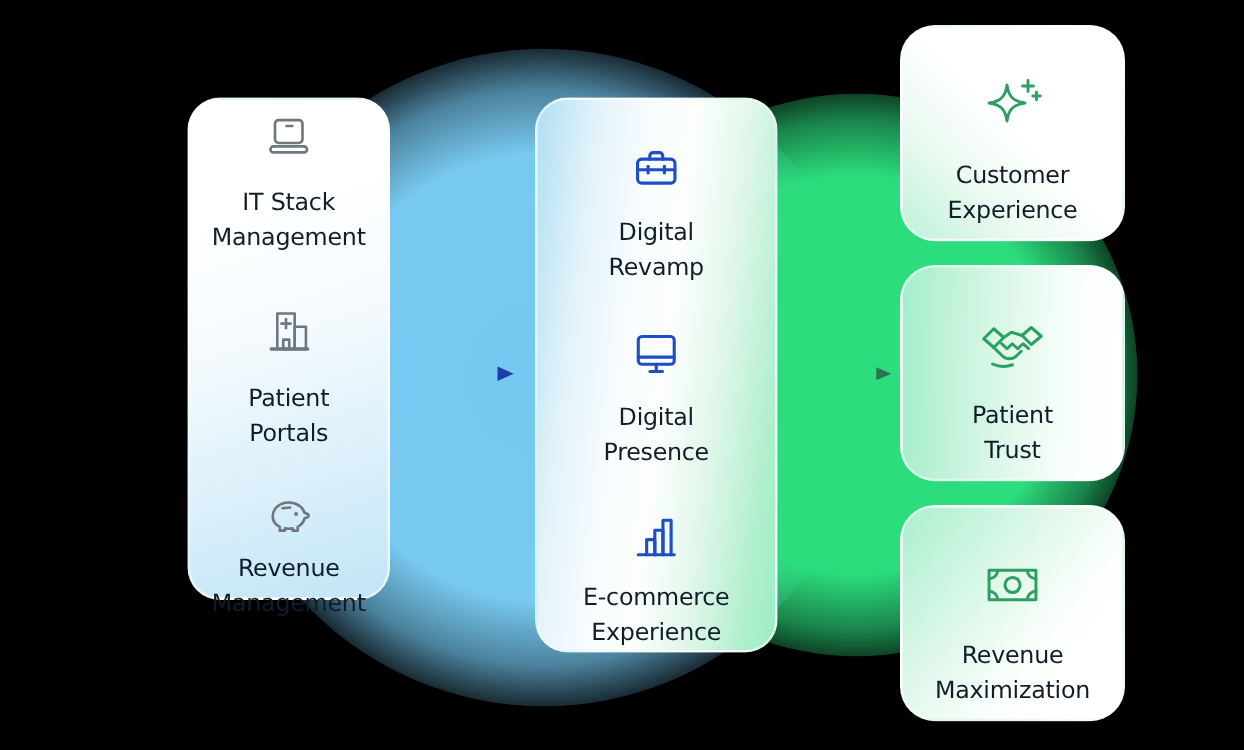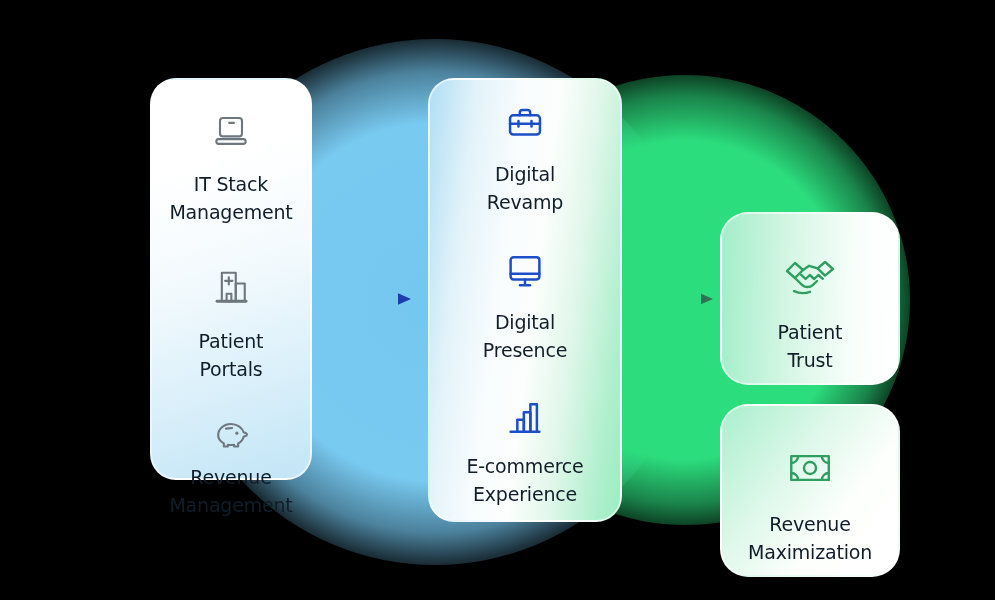--- a/index.html
+++ b/index.html
@@ -14,26 +14,26 @@
   }
   #glow-green{
     left:460px;top:75px;width:450px;height:450px;
     background:radial-gradient(circle,#2cdd7d 0%,#2cdd7d 50%,rgba(44,221,125,0.6) 64%,rgba(44,221,125,0.2) 73%,rgba(44,221,125,0) 79%);
   }
   .card{
     position:absolute;border-radius:26px;border:2px solid rgba(255,255,255,0.55);
     box-sizing:border-box;display:flex;flex-direction:column;align-items:center;
   }
   #card-stage1{
-    left:150px;top:78px;width:162px;height:402px;padding-top:30px;
+    left:150px;top:78px;width:162px;height:402px;padding-top:8px;
     background:linear-gradient(163deg,#ffffff 22%,#f3fafd 48%,#d9effa 76%,#c2e5f6 100%);
     overflow:visible;
   }
   #card-stage2{
-    left:428px;top:78px;width:194px;height:444px;padding-top:20px;
+    left:428px;top:78px;width:194px;height:444px;padding-top:32px;
     background:linear-gradient(97deg,#b0def4 0%,#e3f3fa 20%,#fafdfe 40%,#fbfefc 54%,#e2f7eb 70%,#aeefcc 90%,#9cedc4 100%);
   }
   .outcome-card{left:720px;width:180px;height:173px;padding-top:36px;border-radius:28px;}
   #card-outcome-1{top:20px;background:linear-gradient(225deg,#ffffff 48%,#eafaf1 72%,#bff1d7 100%);}
   #card-outcome-2{top:212px;background:linear-gradient(92deg,#a3eeca 0%,#d5f6e4 38%,#f8fefb 74%,#ffffff 100%);}
   #card-outcome-3{top:404px;background:linear-gradient(128deg,#a9efcd 0%,#def8ea 38%,#fdfffd 66%,#ffffff 100%);}
   .item-icon{display:flex;align-items:center;justify-content:center;}
   .card .item-label{
     font-size:19px;line-height:28px;font-weight:500;text-align:center;
     white-space:pre-line;letter-spacing:-0.2px;color:#111e2a;
@@ -157,20 +157,33 @@
       <linearGradient id="ag2" x1="0" y1="0" x2="1" y2="0">
         <stop offset="0" stop-color="#eafbf2" stop-opacity="0.1"></stop>
         <stop offset="0.5" stop-color="#9fd8bb" stop-opacity="0.8"></stop>
         <stop offset="1" stop-color="#2e7454"></stop>
       </linearGradient>
     </defs>
     <line x1="1" y1="7" x2="58" y2="7" stroke="url(#ag2)" stroke-width="2"></line>
     <polygon points="57,1.8 69,7 57,12.2" fill="#2e7454"></polygon>
   </svg>
 
+  <div id="card-outcome-1" class="card outcome-card">
+    <div class="item-icon">
+      <svg class="ic ic-green" width="52" height="52" viewBox="0 0 26 26" stroke-width="1.15">
+        <path d="M10.8,5 C11.4,9.6 13.4,11.6 18,12.2 C13.4,12.8 11.4,14.8 10.8,19.4 C10.2,14.8 8.2,12.8 3.6,12.2 C8.2,11.6 10.2,9.6 10.8,5 Z"></path>
+        <line x1="19.2" y1="3.2" x2="19.2" y2="7.6"></line>
+        <line x1="17" y1="5.4" x2="21.4" y2="5.4"></line>
+        <line x1="22.6" y1="7.9" x2="22.6" y2="10.9"></line>
+        <line x1="21.1" y1="9.4" x2="24.1" y2="9.4"></line>
+      </svg>
+    </div>
+    <div class="item-label">Customer
+Experience</div>
+  </div>
 
   <div id="card-outcome-2" class="card outcome-card">
     <div class="item-icon">
       <svg class="ic ic-green" width="56" height="44" viewBox="0 0 28 22" stroke-width="1.2">
         <path d="M2.5,8.5 L6.5,4.5 L10.5,8 L6.5,12 Z"></path>
         <path d="M25.5,7.5 L21.5,4 L17.8,7.2 L21.5,10.8 Z"></path>
         <path d="M10.5,8 L13.6,5.9 L17.8,7.2"></path>
         <path d="M9.6,10.4 l2.2,2.1 l2.1,-2 l2.2,2 l2.1,-2 l2.2,1.9"></path>
         <path d="M6.5,12 L10,15.4 C11.5,16.9 14,16.9 15.5,15.4 L17.5,13.5"></path>
         <path d="M6,18.6 Q10,20.4 14,18.9"></path>

